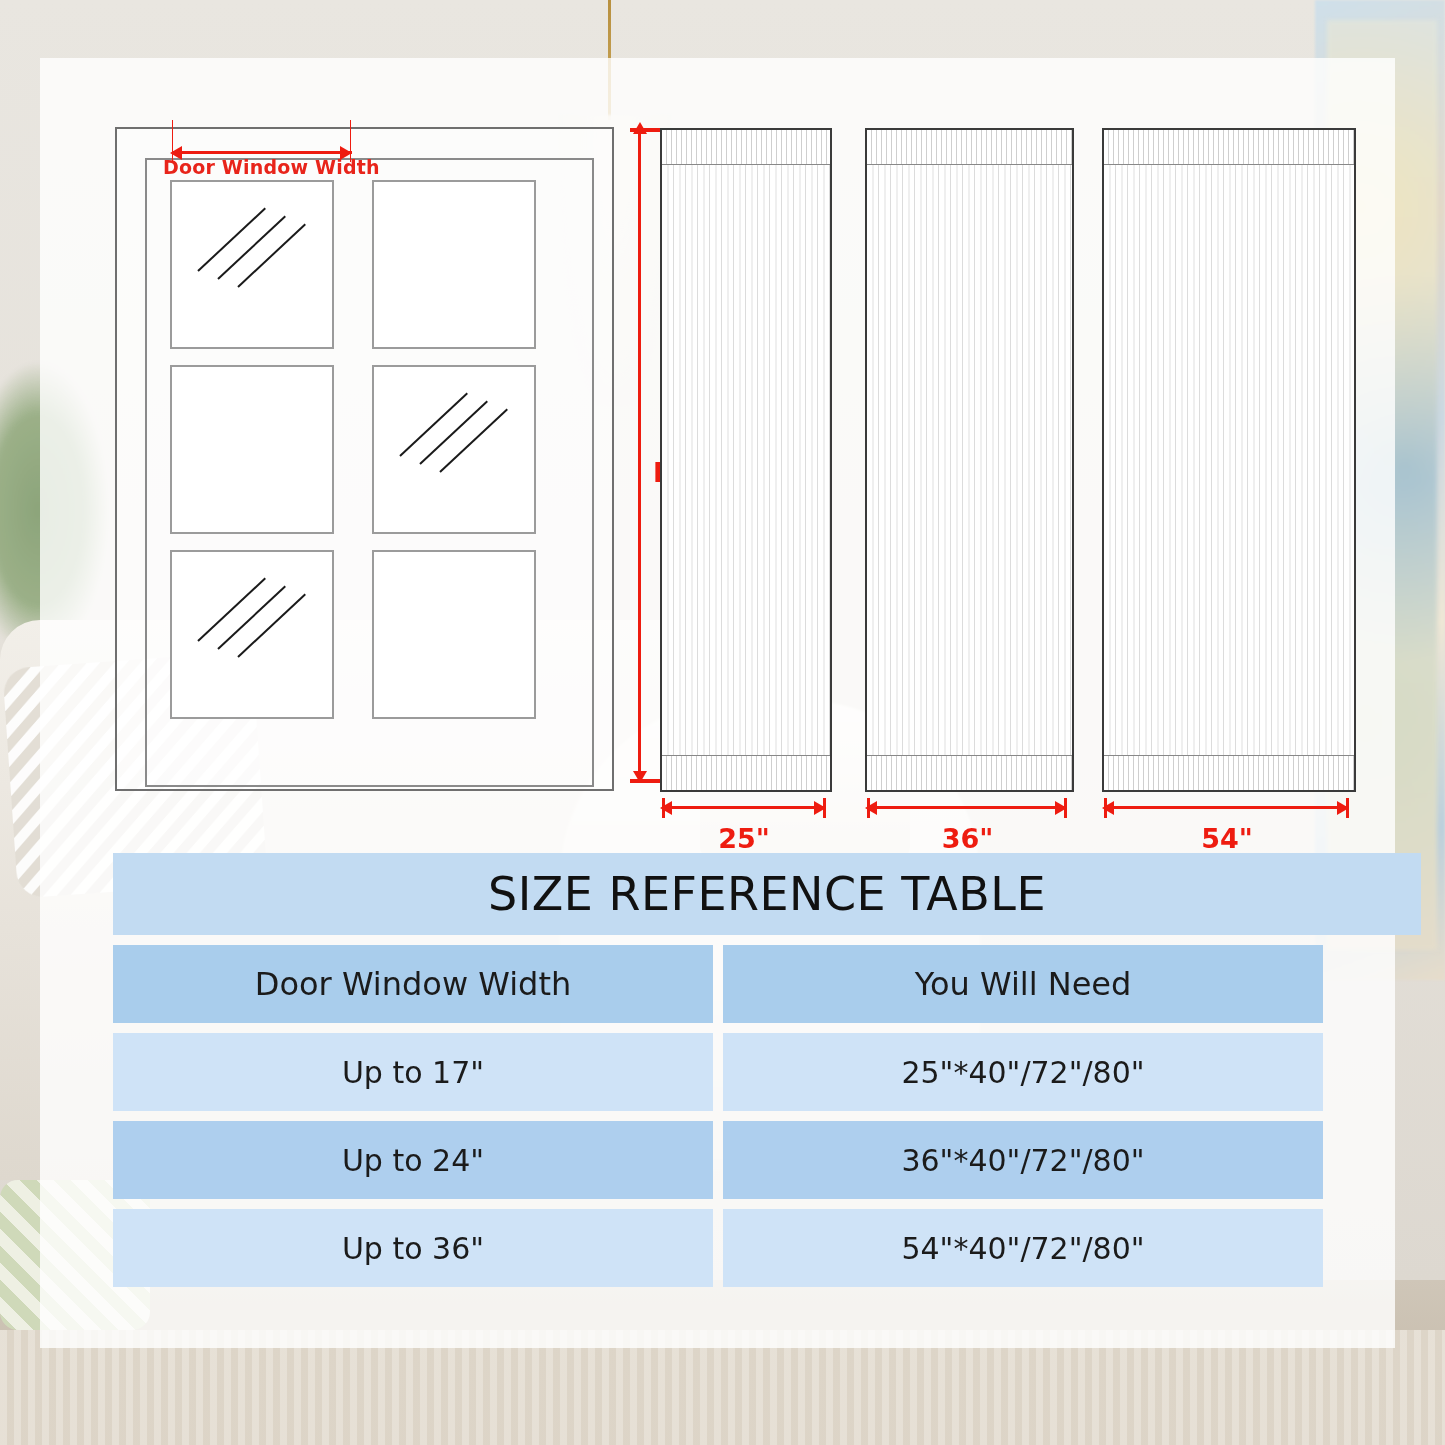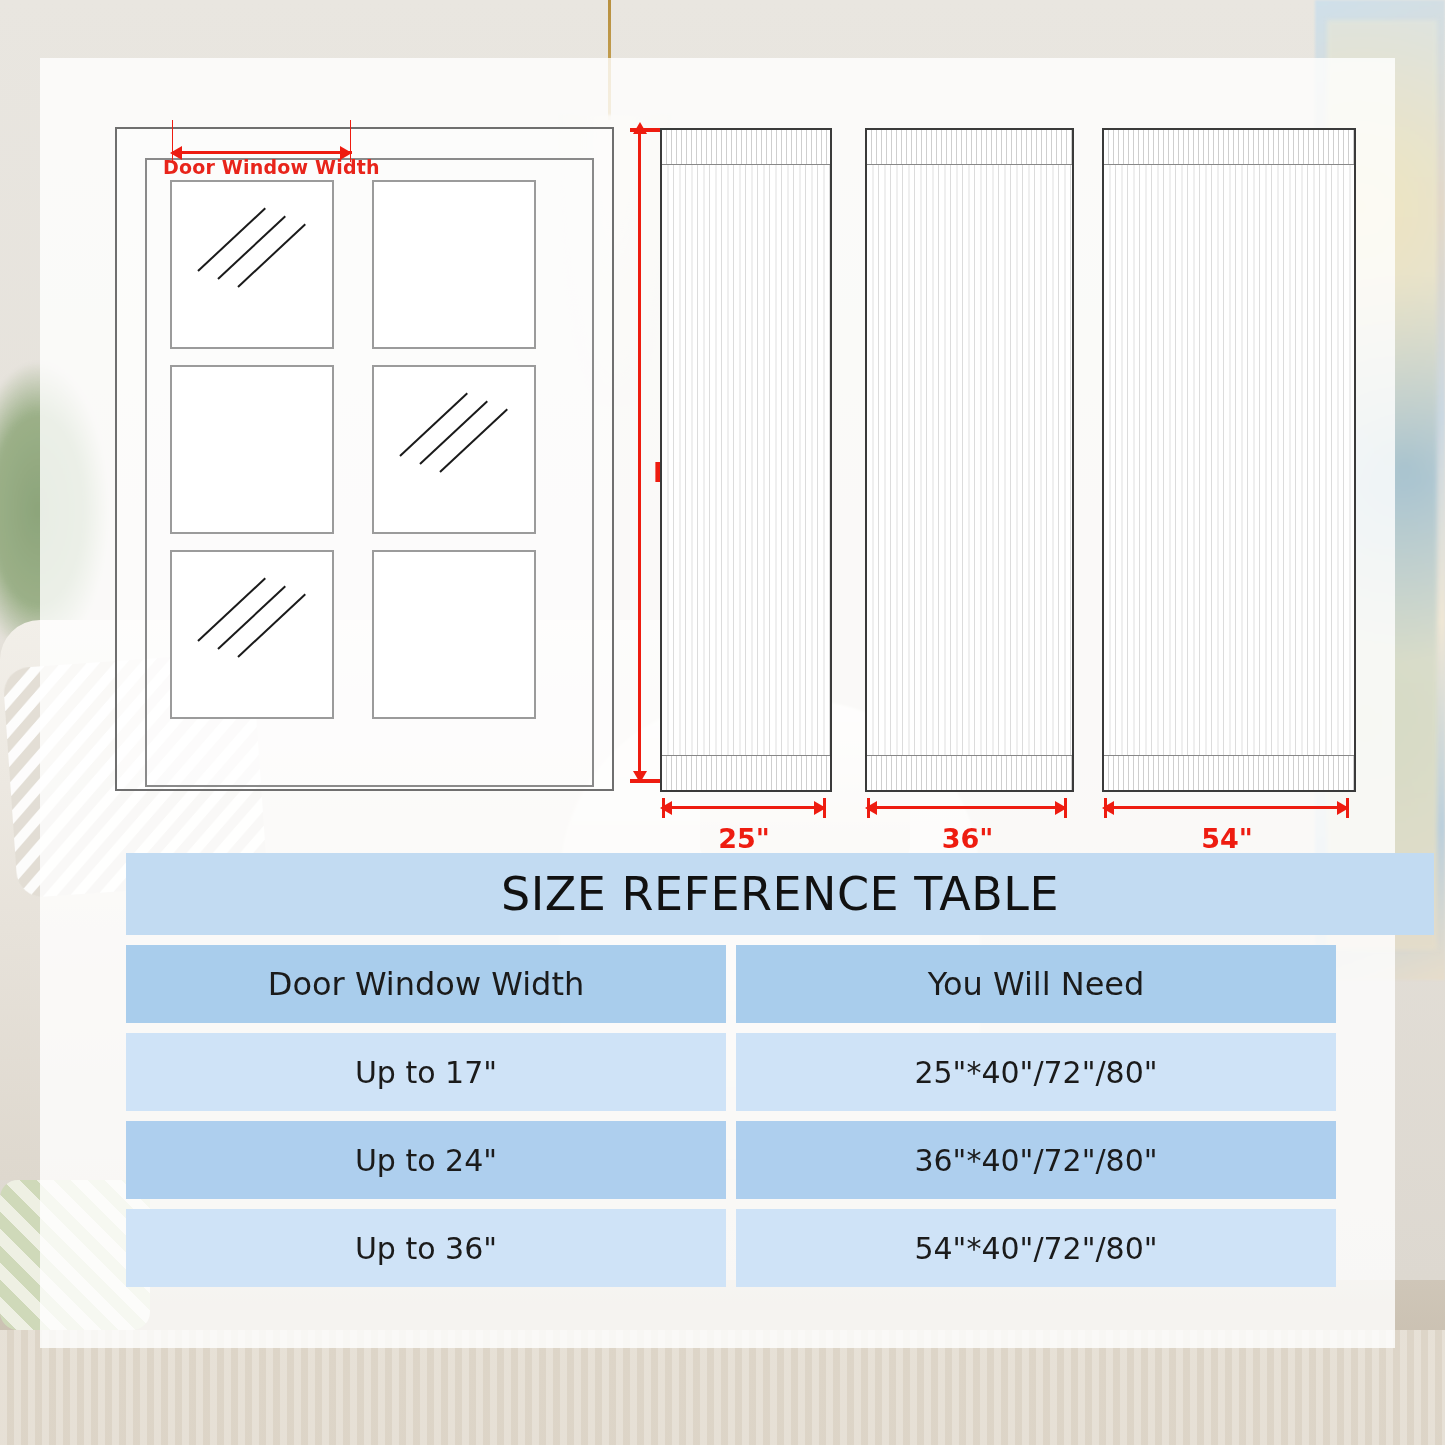--- a/index.html
+++ b/index.html
@@ -85,21 +85,21 @@
 
   
   .curtain{position:absolute;top:70px;border:2px solid #3a3a3a;background:#ffffff;overflow:hidden;}
   .curtain .folds{position:absolute;inset:0;}
   .curtain .header{position:absolute;left:0;top:0;width:100%;height:34px;
     border-bottom:1px solid #888;}
   .curtain .hem{position:absolute;left:0;bottom:0;width:100%;height:34px;
     border-top:1px solid #888;}
 
   
-  .table-wrap{position:absolute;left:86px;top:795px;width:1308px;}
+  .table-wrap{position:absolute;left:73px;top:795px;width:1308px;}
   .tbl-title{height:82px;background:#c2dbf2;display:flex;align-items:center;justify-content:center;
     font-size:46px;font-weight:400;color:#111;letter-spacing:.5px;}
   .tbl-row{display:flex;gap:10px;margin-top:10px;}
   .cell{height:78px;display:flex;align-items:center;justify-content:center;
     font-size:30px;color:#1b1b1b;}
   .c-left{width:600px;}
   .c-right{width:600px;text-align:center;}
   .hdr{background:#a9cdec;font-size:32px;}
   .r1{background:#cfe3f7;}
   .r2{background:#aecfee;}

